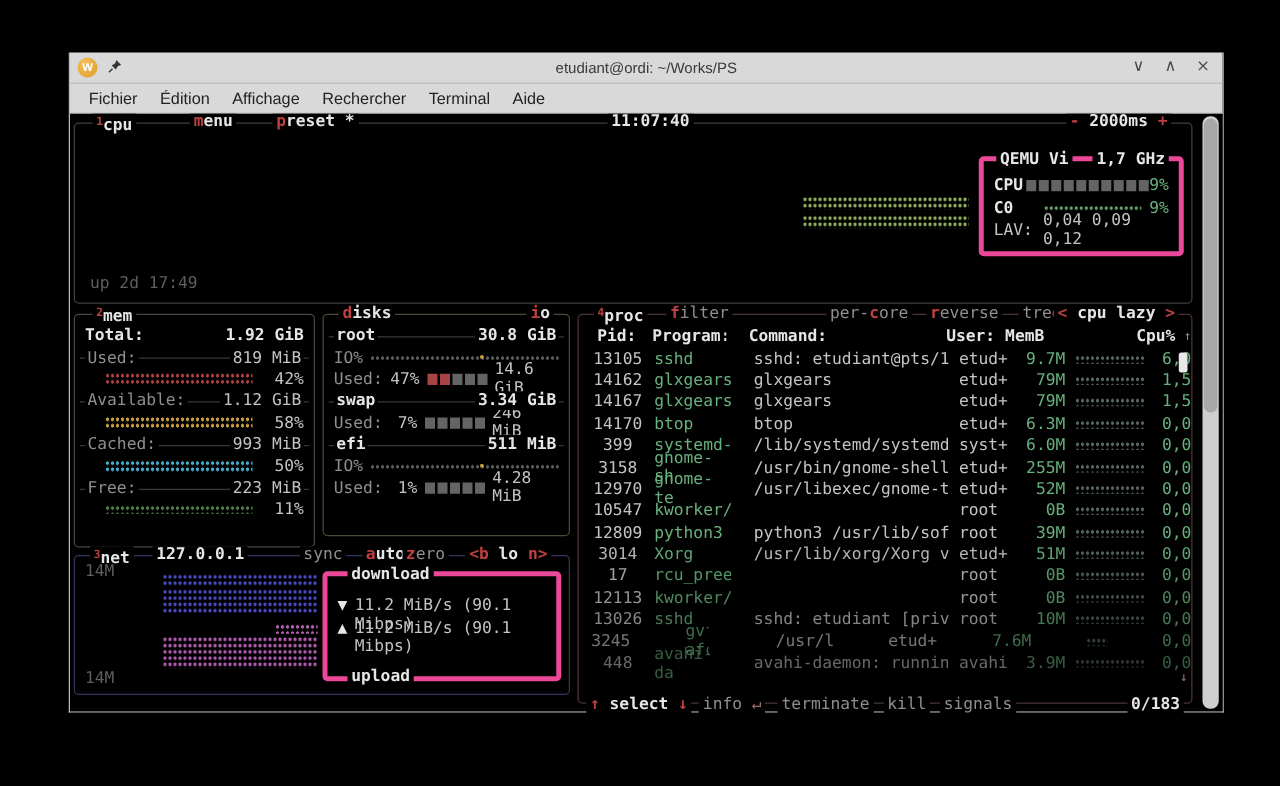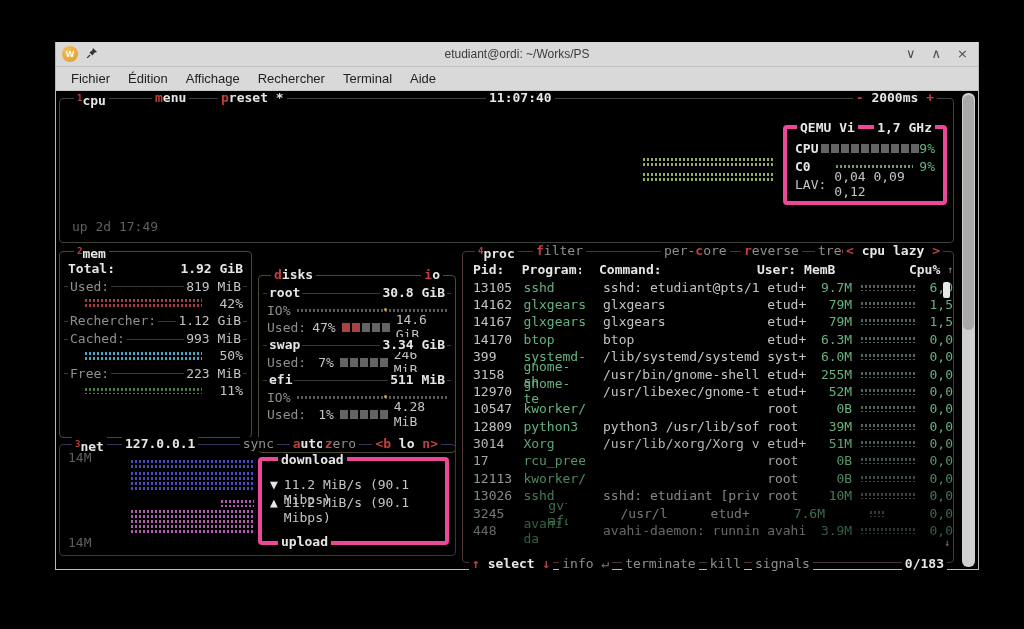--- a/index.html
+++ b/index.html
@@ -46,21 +46,21 @@
   .meter{display:inline-flex;gap:2px;align-items:center;}
   .meter i{width:8px;height:9px;background:#646464;display:block;}
   .meter i.f{background:#a84343;}
   .row{display:flex;justify-content:space-between;align-items:center;height:17.4px;padding:0 8px;}
   .lrow{position:relative;}
   .lrow::before{content:"";position:absolute;left:4px;right:4px;top:9px;border-top:1px solid #383838;}
   .lrow span{position:relative;background:#000;padding:0 2px;z-index:1;}
   .grow{display:flex;justify-content:space-between;align-items:center;height:17.4px;padding:0 8px 0 24px;}
   
   .prow{display:flex;align-items:center;height:17.4px;gap:8px;padding-left:10px;}
-  .c-pid{width:44px;text-align:left;color:#c4c4c4;}
+  .c-pid{width:44px;text-align:center;color:#c4c4c4;}
   .c-prog{width:64px;color:#67b17d;overflow:hidden;}
   .c-cmd{width:162px;color:#c4c4c4;overflow:hidden;white-space:nowrap;margin-left:10px;}
   .c-user{width:42px;color:#c4c4c4;}
   .c-mem{width:38px;text-align:right;color:#67b17d;}
   .c-dots{width:58px;height:7px;color:#54645a;}
   .c-cpu{width:30px;text-align:right;color:#67b17d;}
   .hdr .c-pid,.hdr .c-prog,.hdr .c-cmd,.hdr .c-user,.hdr .c-mem,.hdr .c-cpu{color:#e6e6e6;font-weight:bold;}
 </style>
 </head>
 <body>
@@ -153,43 +153,47 @@
             </div>
         <div class="row lrow">
               <span class="gy">Used:</span>
               <span class="lt">819 MiB</span>
             </div>
         <div class="grow">
               <span class="dots" style="color:#a83c3c;width:118px;height:10px;"></span>
               <span class="lt">42%</span>
             </div>
         <div class="row lrow">
-              <span class="gy">Rechercher:</span>
+              <span class="gy">Available:</span>
               <span class="lt">1.12 GiB</span>
+            </div>
+        <div class="grow">
+              <span class="dots" style="color:#c79b3b;width:118px;height:10px;"></span>
+              <span class="lt">58%</span>
             </div>
         <div class="row lrow">
               <span class="gy">Cached:</span>
               <span class="lt">993 MiB</span>
             </div>
         <div class="grow">
               <span class="dots" style="color:#3fa9c9;width:118px;height:10px;"></span>
               <span class="lt">50%</span>
             </div>
         <div class="row lrow">
               <span class="gy">Free:</span>
               <span class="lt">223 MiB</span>
             </div>
         <div class="grow">
               <span class="dots" style="color:#4e7d46;width:118px;height:7px;"></span>
               <span class="lt">11%</span>
             </div>
       </div>
     </div>
 
-    <div class="bbox b-dsk" style="left:202px;top:160px;width:198px;height:178px;margin-top:24px;">
+    <div class="bbox b-dsk" style="left:202px;top:160px;width:198px;height:178px;">
       <span class="chip" style="left:12px;"><span class="k">d</span><span class="bw">isks</span></span>
       <span class="chip" style="right:12px;"><span class="k">i</span><span class="bw">o</span></span>
       <div style="padding-top:8px;">
         <div class="row lrow">
               <span class="bw">root</span>
               <span class="bw">30.8 GiB</span>
             </div>
         <div class="row" style="gap:6px;justify-content:flex-start;">
           <span class="gy">IO%</span>
           <span class="dots" style="color:#5a5a5a;flex:1;height:4px;position:relative;">

